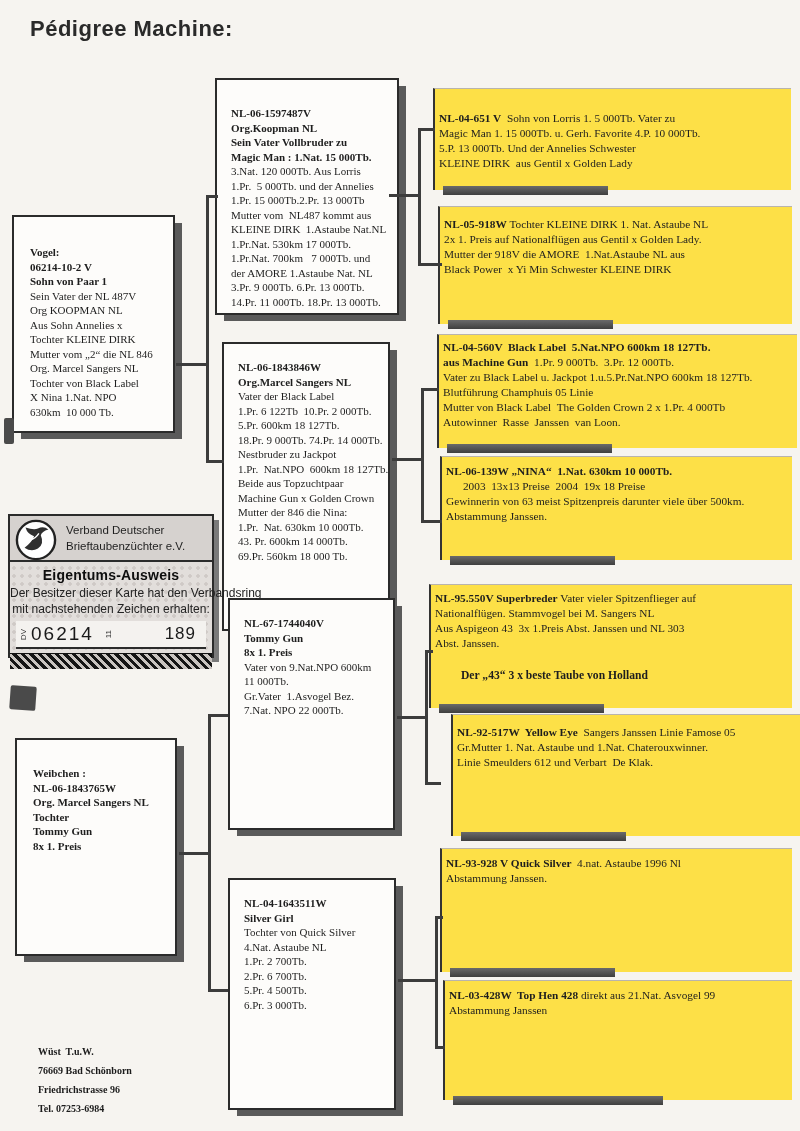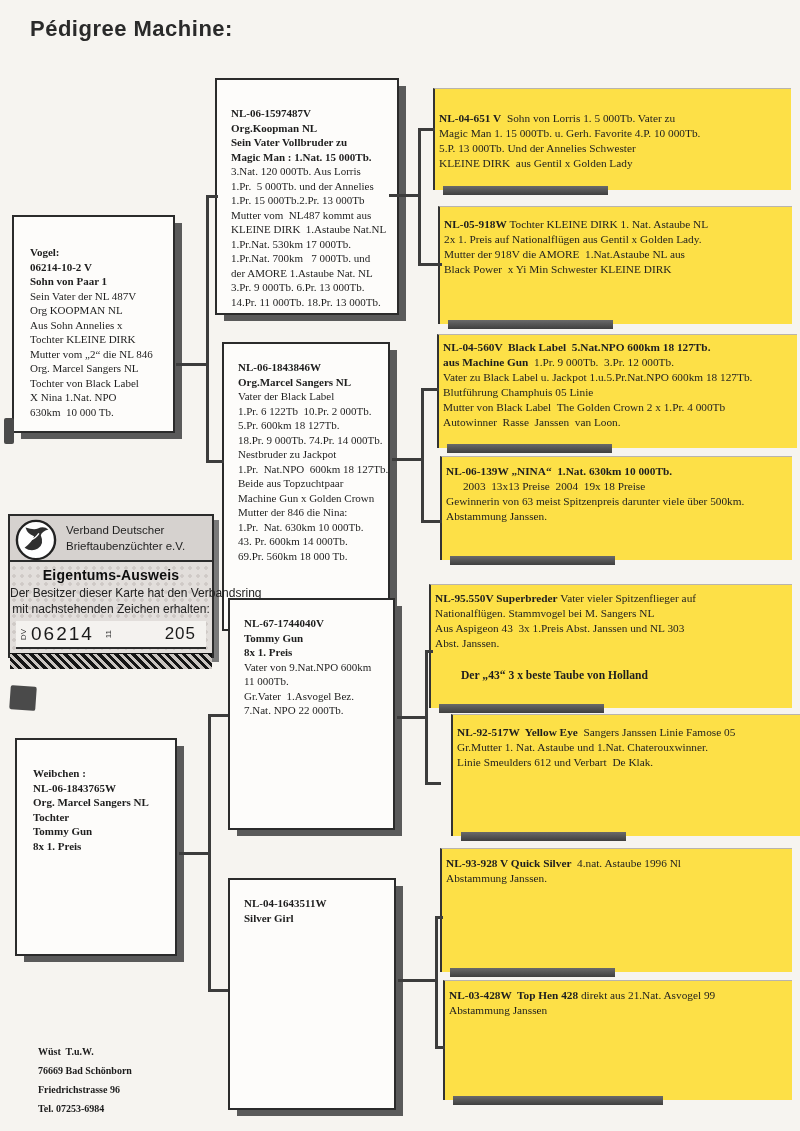--- a/index.html
+++ b/index.html
@@ -121,20 +121,26 @@
 8x 1. Preis</div>
     <div class="bl">Vater von 9.Nat.NPO 600km
 11 000Tb.
 Gr.Vater  1.Asvogel Bez.
 7.Nat. NPO 22 000Tb.</div>
   </div>
 
   <div class="pbox" style="left:228px;top:878px;width:168px;height:232px;padding:16px 6px 0 14px;">
     <div class="tl">NL-04-1643511W
 Silver Girl</div>
+    <div class="bl">Tochter von Quick Silver
+4.Nat. Astaube NL
+1.Pr. 2 700Tb.
+2.Pr. 6 700Tb.
+5.Pr. 4 500Tb.
+6.Pr. 3 000Tb.</div>
   </div>
 
   <div class="rbox" style="left:433px;top:88px;width:358px;height:102px;padding-top:22px;">
     <div class="rtext"><span class="b">NL-04-651 V</span><span>  Sohn von Lorris 1. 5 000Tb. Vater zu
 Magic Man 1. 15 000Tb. u. Gerh. Favorite 4.P. 10 000Tb.
 5.P. 13 000Tb. Und der Annelies Schwester
 KLEINE DIRK  aus Gentil x Golden Lady</span></div>
     <div class="rbar"></div>
   </div>
 
@@ -232,21 +238,21 @@
       <div class="badge-org">Verband Deutscher
 Brieftaubenzüchter e.V.</div>
     </div>
     <div class="badge-title">Eigentums-Ausweis</div>
     <div class="badge-sub">Der Besitzer dieser Karte hat den Verbandsring
 mit nachstehenden Zeichen erhalten:</div>
     <div class="ring-strip">
       <span class="ring-rot">DV</span>
       <span class="ring-num">06214</span>
       <span class="ring-rot" style="margin-left:10px;">11</span>
-      <span class="ring-suffix">205</span>
+      <span class="ring-suffix">189</span>
     </div>
     <div class="ornament"></div>
   </div>
 
   <div class="artifact" style="left:4px;top:418px;width:10px;height:26px;"></div>
   <div class="artifact" style="left:10px;top:686px;width:26px;height:24px;transform:rotate(4deg);"></div>
 
   <div class="footer">Wüst  T.u.W.
 76669 Bad Schönborn
 Friedrichstrasse 96

